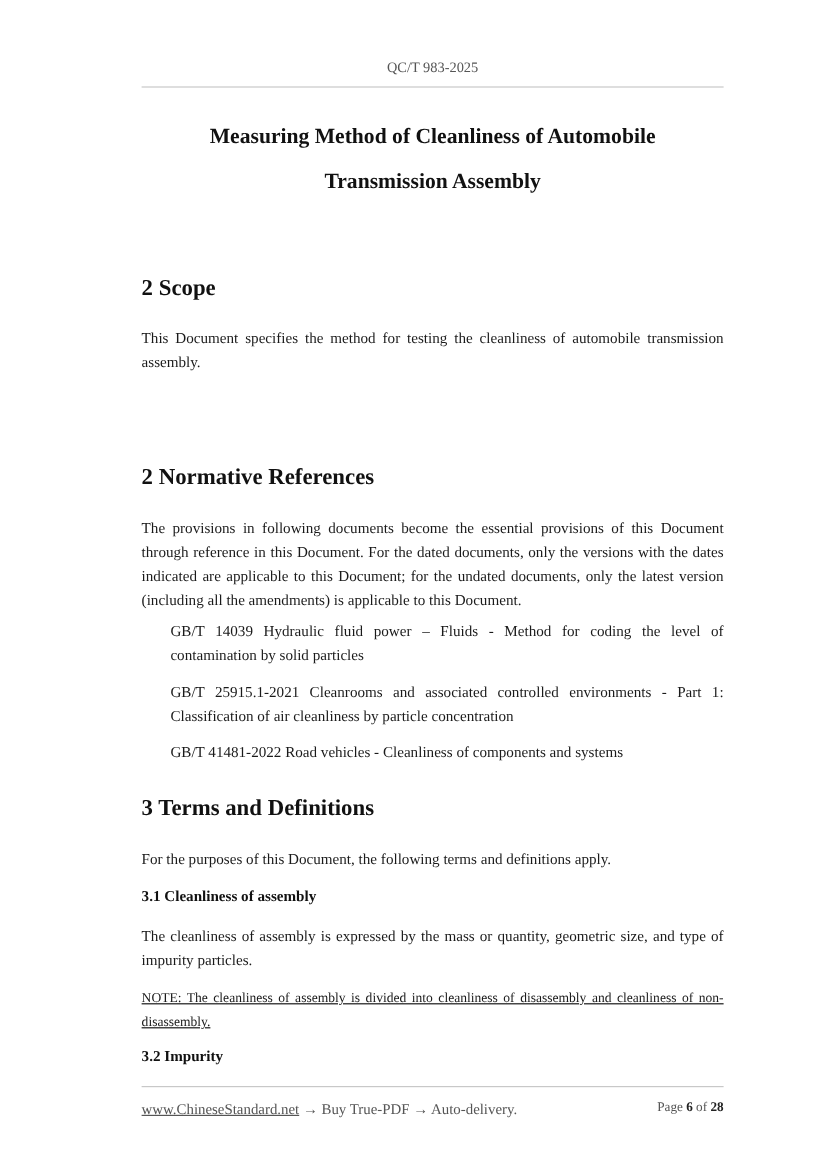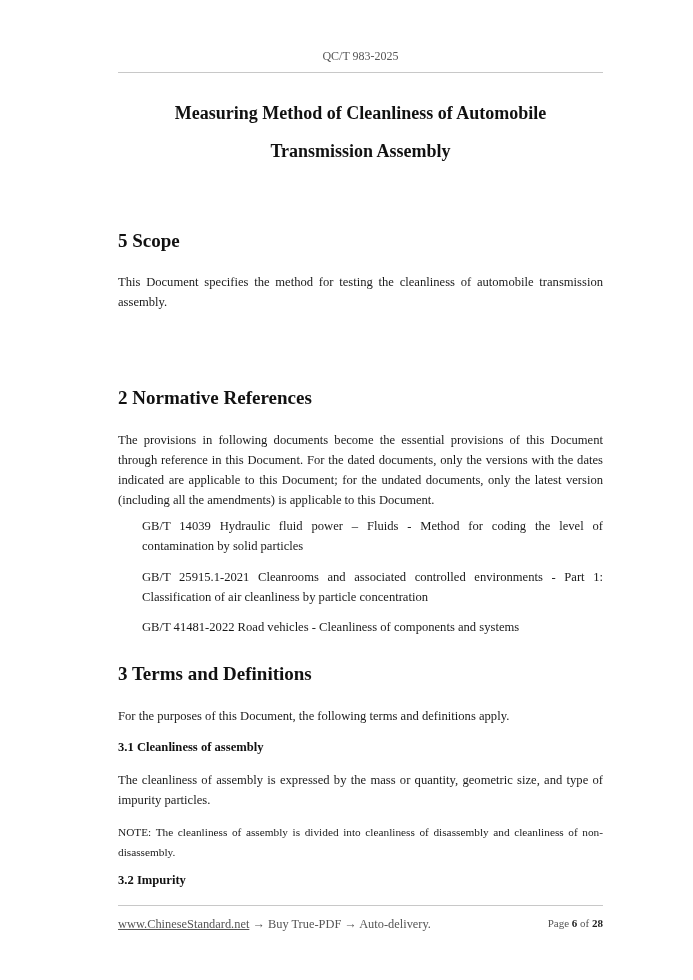--- a/index.html
+++ b/index.html
@@ -11,38 +11,38 @@
   .header-rule { position: absolute; top: 72px; left: 104px; width: 485px; height: 1px; background: #c8c8c8; }
   .title { position: absolute; left: 0; width: 693px; text-align: center; font-weight: bold;
            font-size: 18px; color: #111; }
   .t1 { top: 103px; }
   .t2 { top: 141px; }
   .h1 { position: absolute; left: 104px; font-weight: bold; font-size: 19px; color: #111; }
   .p { position: absolute; left: 104px; width: 485px; font-size: 12.6px; line-height: 20px;
        text-align: justify; color: #1a1a1a; }
   .ref { left: 128px; width: 461px; }
   .h2 { position: absolute; left: 104px; font-weight: bold; font-size: 12.6px; color: #111; }
-  .note { font-size: 11.3px; }
+  .note { font-size: 11.3px; text-decoration: underline; }
   .footer-rule { position: absolute; top: 905px; left: 104px; width: 485px; height: 1px; background: #c8c8c8; }
   .footer-left { position: absolute; top: 917px; left: 104px; font-size: 12.4px; color: #555; }
   .footer-left a { color: #555; text-decoration: underline; }
   .footer-right { position: absolute; top: 917px; right: 104px; font-size: 11px; color: #555; }
   .footer-right b { color: #222; }
 </style>
 </head>
 <body>
 
 <div class="page">
   <div class="header-code">QC/T 983-2025</div>
   <div class="header-rule"></div>
 
   <div class="title t1">Measuring Method of Cleanliness of Automobile</div>
   <div class="title t2">Transmission Assembly</div>
 
-  <div class="h1" style="top:230px">5 Scope</div>
+  <div class="h1" style="top:230px">2 Scope</div>
   <div class="p" style="top:272px">This Document specifies the method for testing the cleanliness of automobile transmission assembly.</div>
 
   <div class="h1" style="top:387px">2 Normative References</div>
   <div class="p" style="top:430px">The provisions in following documents become the essential provisions of this Document through reference in this Document. For the dated documents, only the versions with the dates indicated are applicable to this Document; for the undated documents, only the latest version (including all the amendments) is applicable to this Document.</div>
   <div class="p ref" style="top:516px">GB/T 14039 Hydraulic fluid power – Fluids - Method for coding the level of contamination by solid particles</div>
   <div class="p ref" style="top:567px">GB/T 25915.1-2021 Cleanrooms and associated controlled environments - Part 1: Classification of air cleanliness by particle concentration</div>
   <div class="p ref" style="top:617px">GB/T 41481-2022 Road vehicles - Cleanliness of components and systems</div>
 
   <div class="h1" style="top:663px">3 Terms and Definitions</div>
   <div class="p" style="top:706px">For the purposes of this Document, the following terms and definitions apply.</div>

